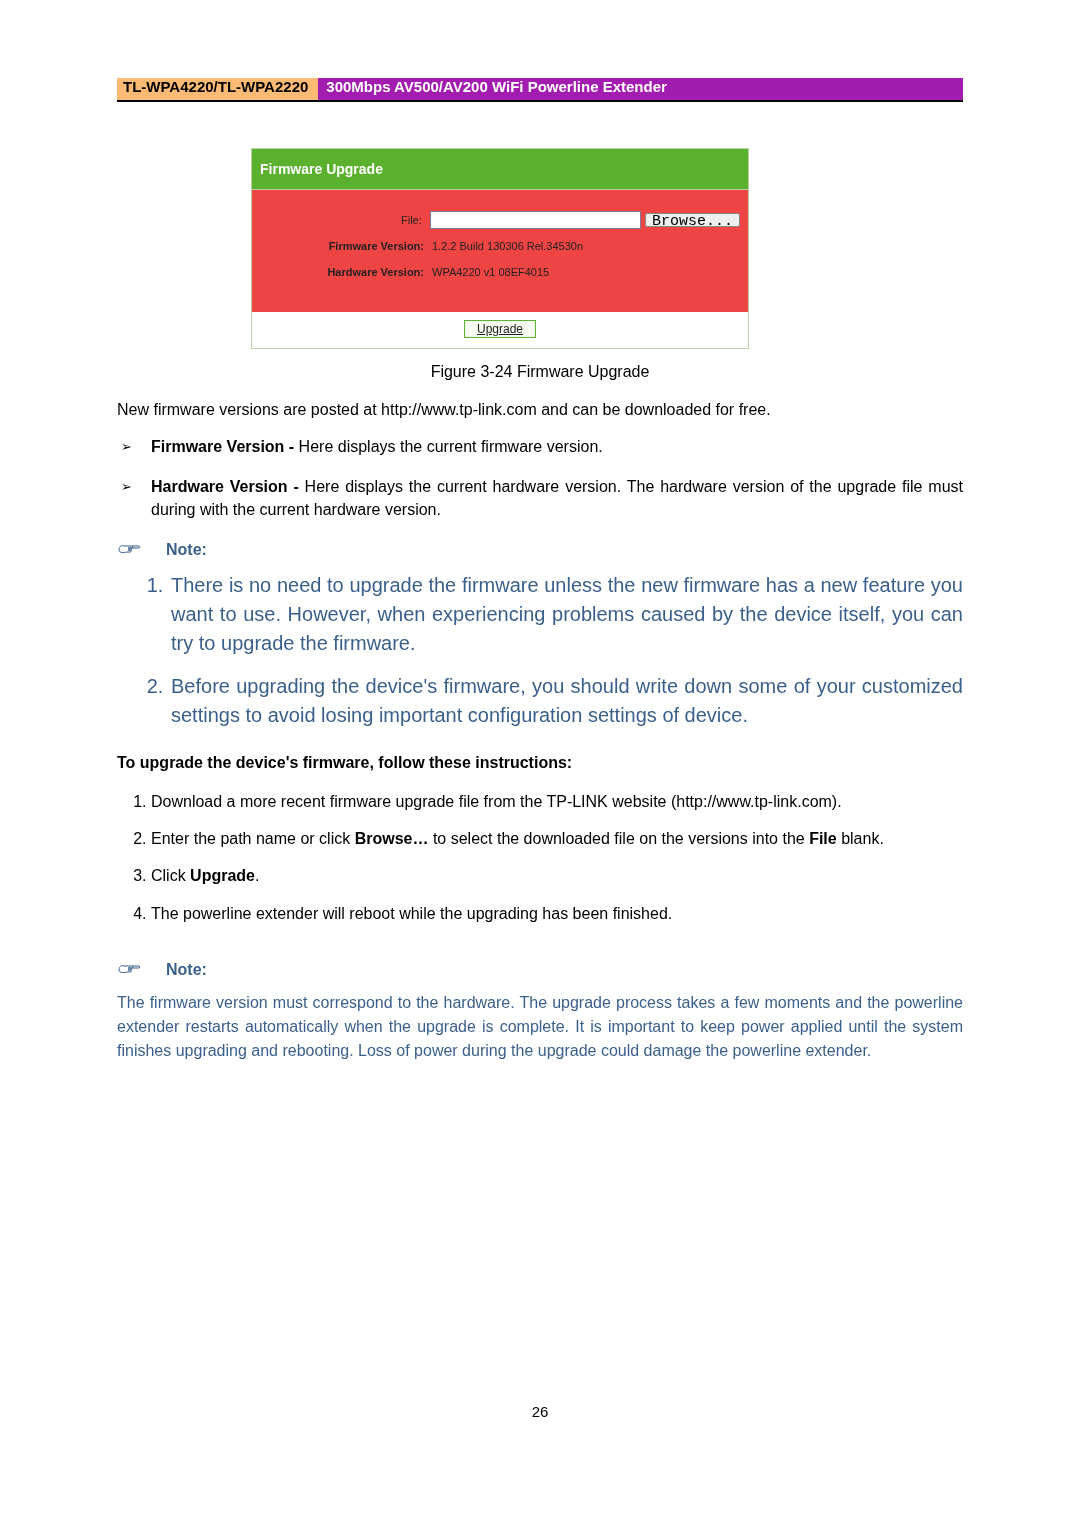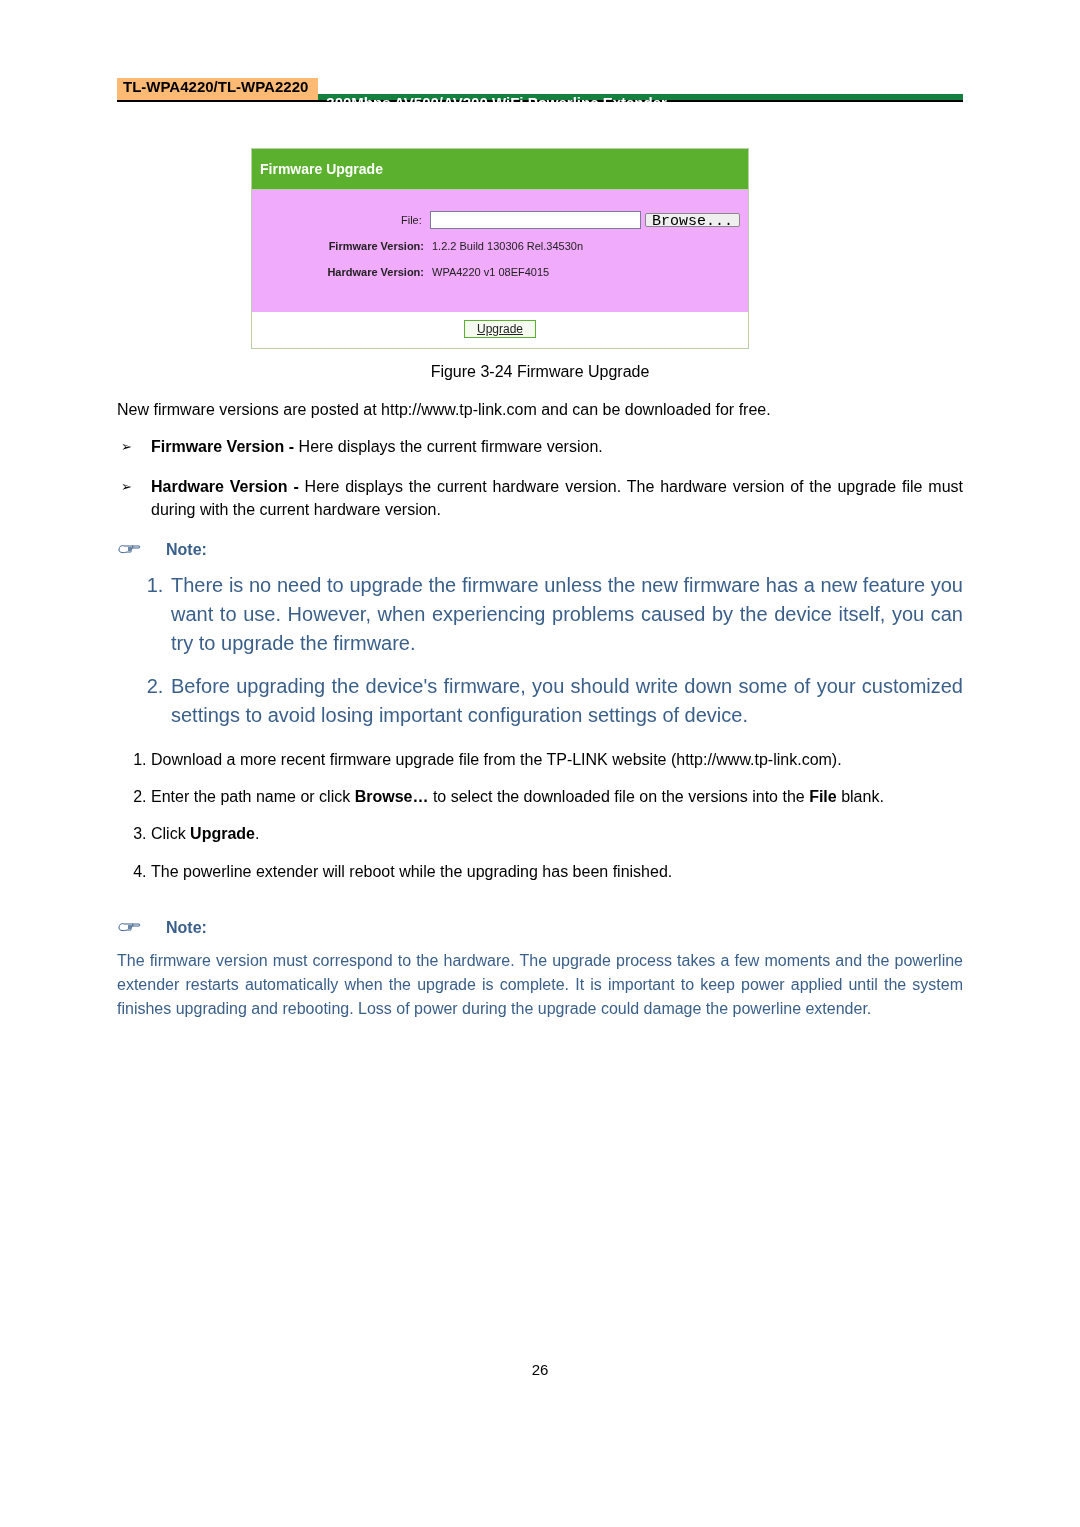--- a/index.html
+++ b/index.html
@@ -22,45 +22,44 @@
     font-size: 15px;
     border-bottom: 2px solid #000;
   }
   .header-left {
     padding: 0 10px 2px 6px;
     background: #fdba74;
     color: #000;
   }
   .header-right {
     padding: 0 8px 2px 8px;
-    background: #15803d;
+    background: #a21caf;
     color: #fff;
     flex: 1;
-    margin-top: 16px;
   }
   .panel-wrap {
     margin: 46px 0 0 134px;
     width: 496px;
     border: 1px solid #b9d0a8;
   }
   .panel-head {
     background: #5bb02e;
     color: #fff;
     font-size: 14px;
     font-weight: bold;
     padding: 13px 8px 18px 8px;
     line-height: 14px;
     height: 9px;
     border-bottom: 1px solid #b9d0a8;
   }
   .panel-head span {
     display: inline-block;
   }
   .panel-body {
-    background: #f0abfc;
+    background: #ef4444;
     padding: 20px 8px 24px 8px;
     font-size: 11px;
     color: #333;
   }
   .field-row {
     display: flex;
     align-items: center;
     margin-bottom: 6px;
     min-height: 20px;
   }
@@ -244,20 +243,21 @@
         </svg>
     </span>
     <span>Note:</span>
   </div>
 
   <ol class="note-list">
     <li>There is no need to upgrade the firmware unless the new firmware has a new feature you want to use. However, when experiencing problems caused by the device itself, you can try to upgrade the firmware.</li>
     <li>Before upgrading the device's firmware, you should write down some of your customized settings to avoid losing important configuration settings of device.</li>
   </ol>
 
+  <div class="instr-heading">To upgrade the device's firmware, follow these instructions:</div>
 
   <ol class="num-list">
     <li>Download a more recent firmware upgrade file from the TP-LINK website (http://www.tp-link.com).</li>
     <li>
       <span>Enter the path name or click </span><span class="bold">Browse…</span><span> to select the downloaded file on the versions into the </span><span class="bold">File</span><span> blank.</span>
     </li>
     <li>
       <span>Click </span><span class="bold">Upgrade</span><span>.</span>
     </li>
     <li>The powerline extender will reboot while the upgrading has been finished.</li>

